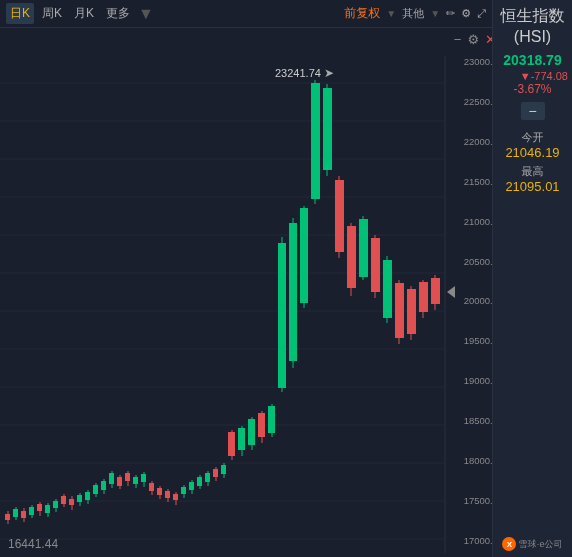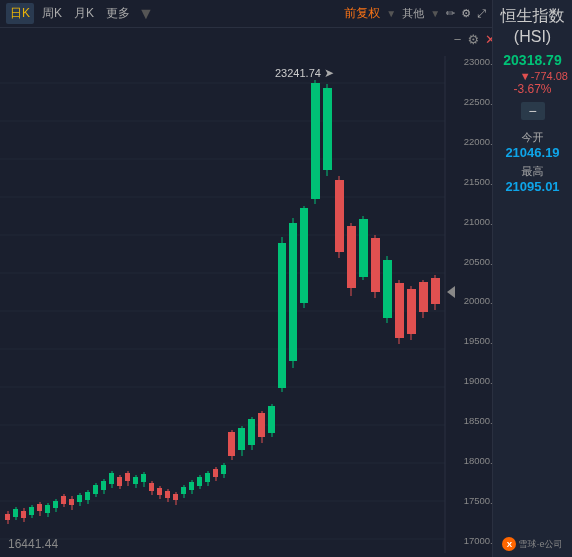--- a/index.html
+++ b/index.html
@@ -144,23 +144,23 @@
 
     .sidebar-stat {
       margin-top: 4px;
       text-align: center;
     }
     .sidebar-stat-label {
       color: #aaa;
       font-size: 11px;
     }
     .sidebar-stat-value {
-      color: #0ea5e9;
+      color: #eab308;
       font-size: 13px;
-      font-weight: bold;
+      font-weight: normal;
     }
 
     .sidebar-footer {
       margin-top: auto;
       text-align: center;
       color: #888;
       font-size: 9px;
       display: flex;
       align-items: center;
       justify-content: center;

